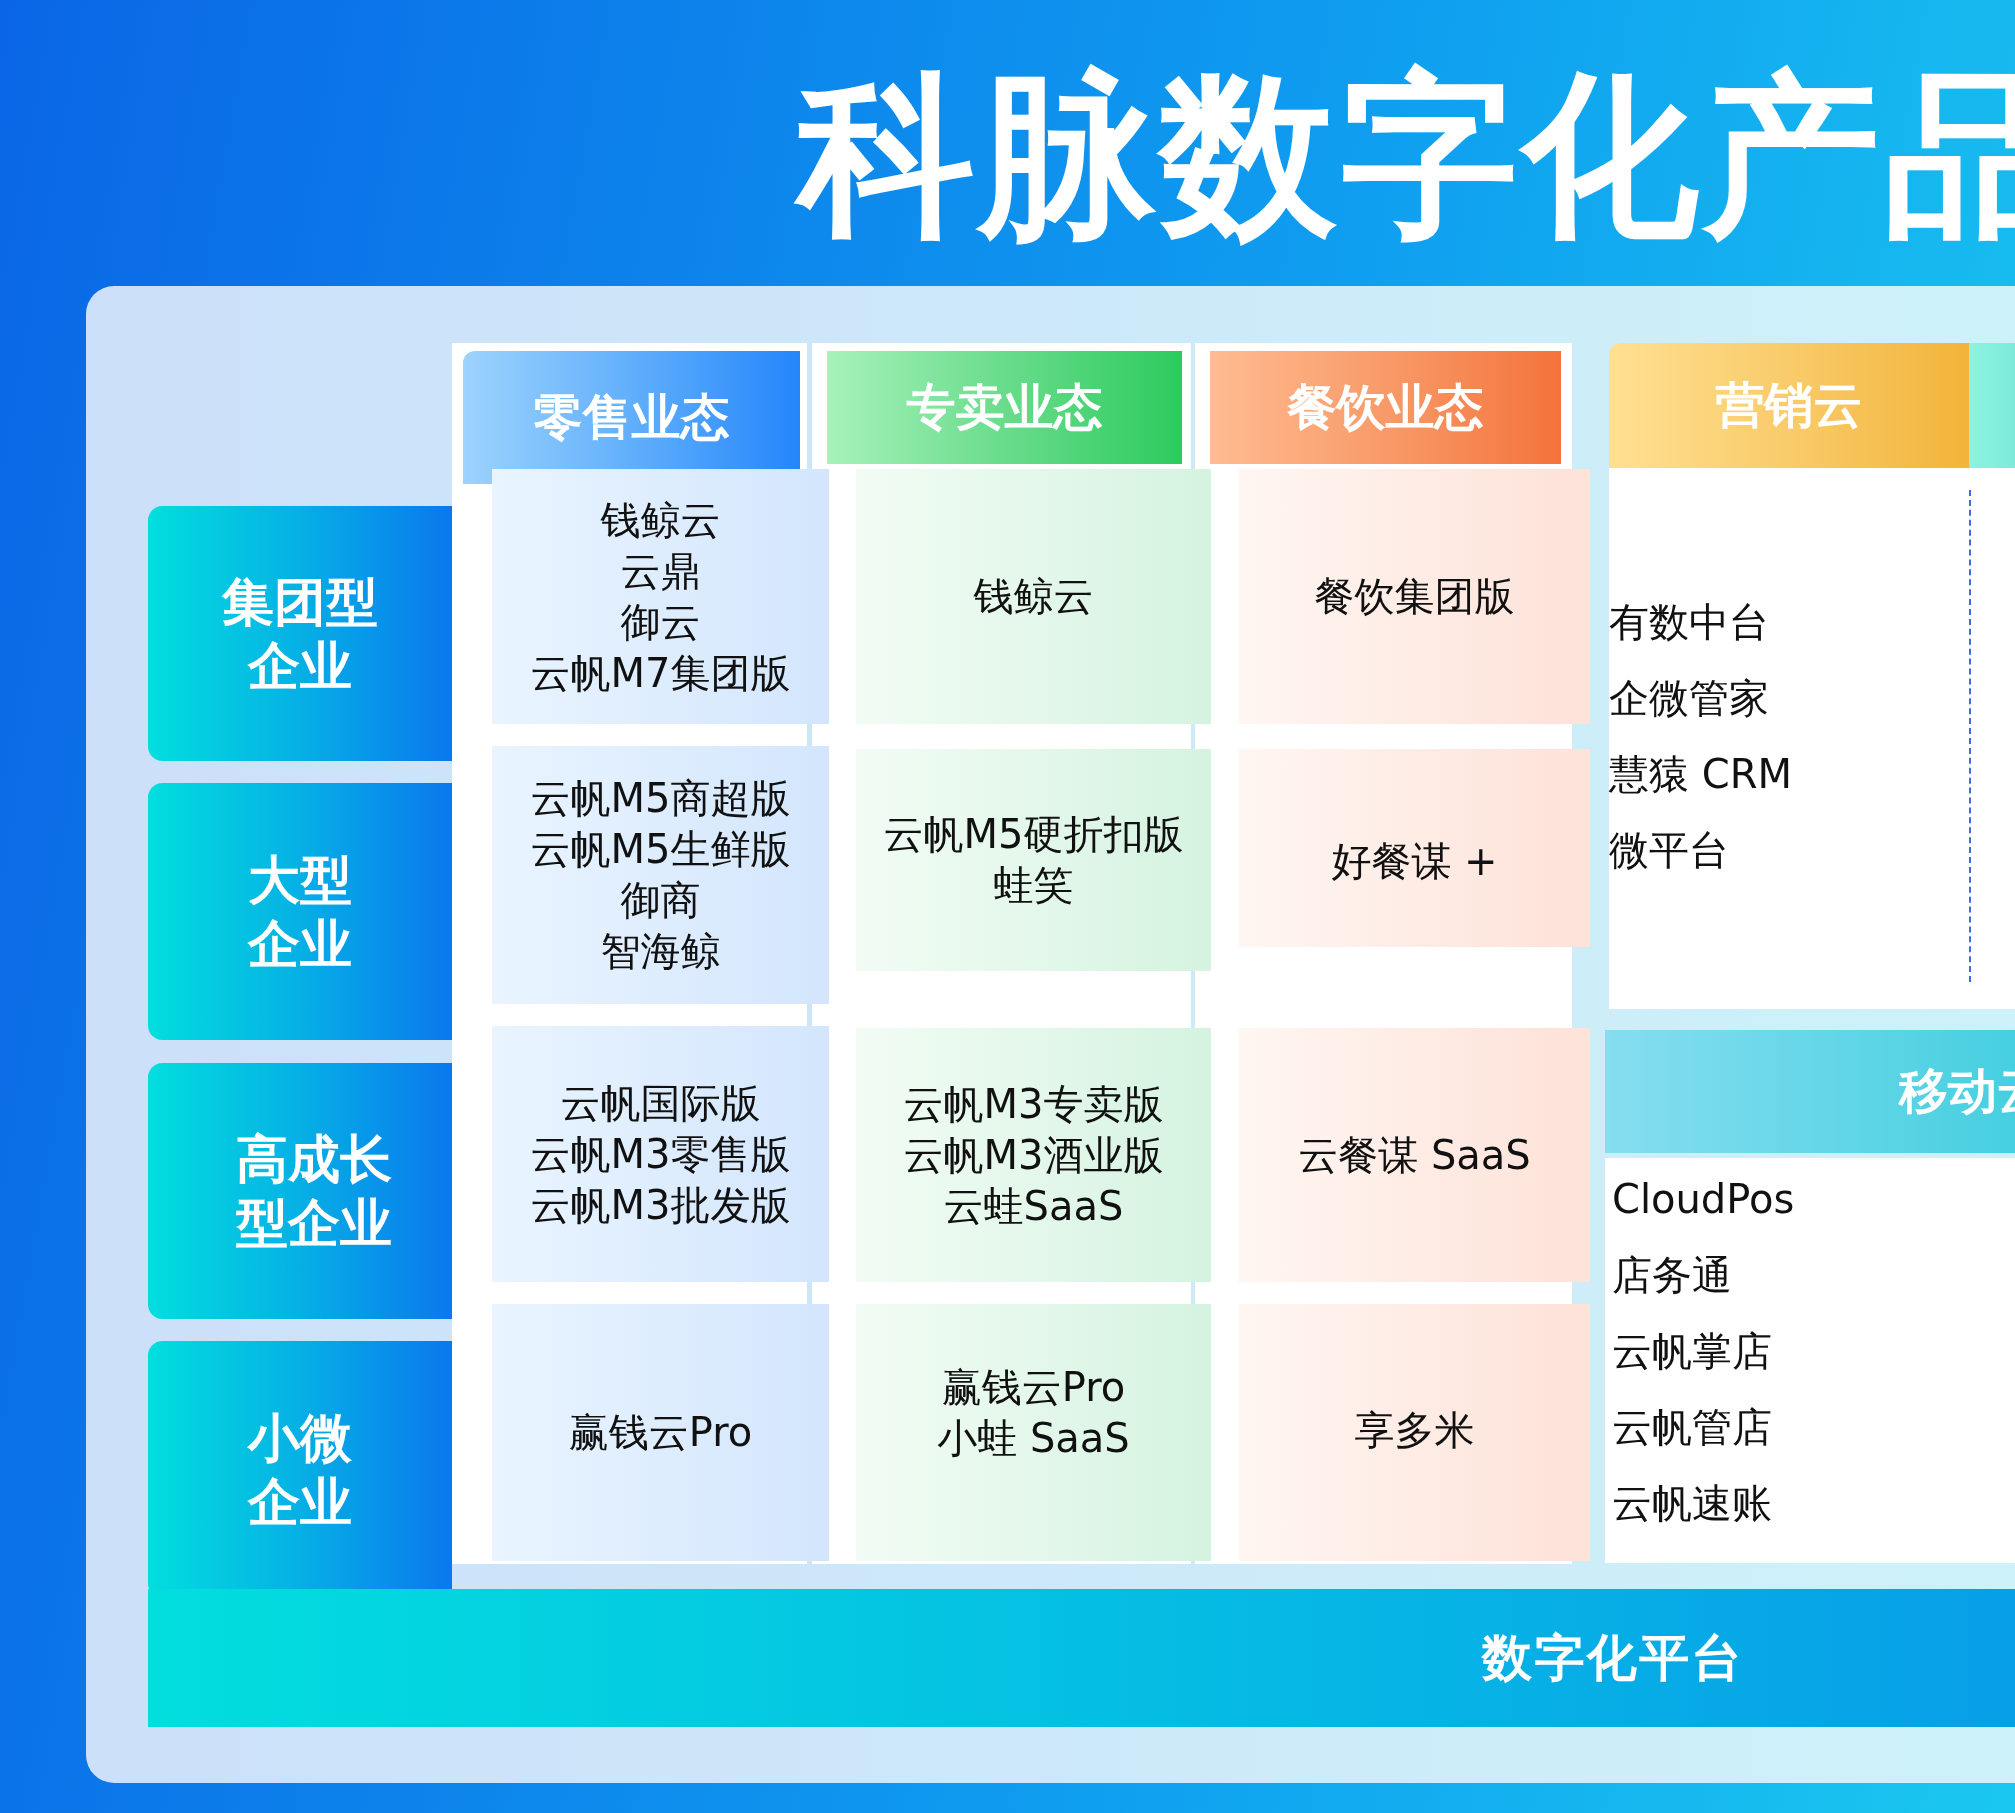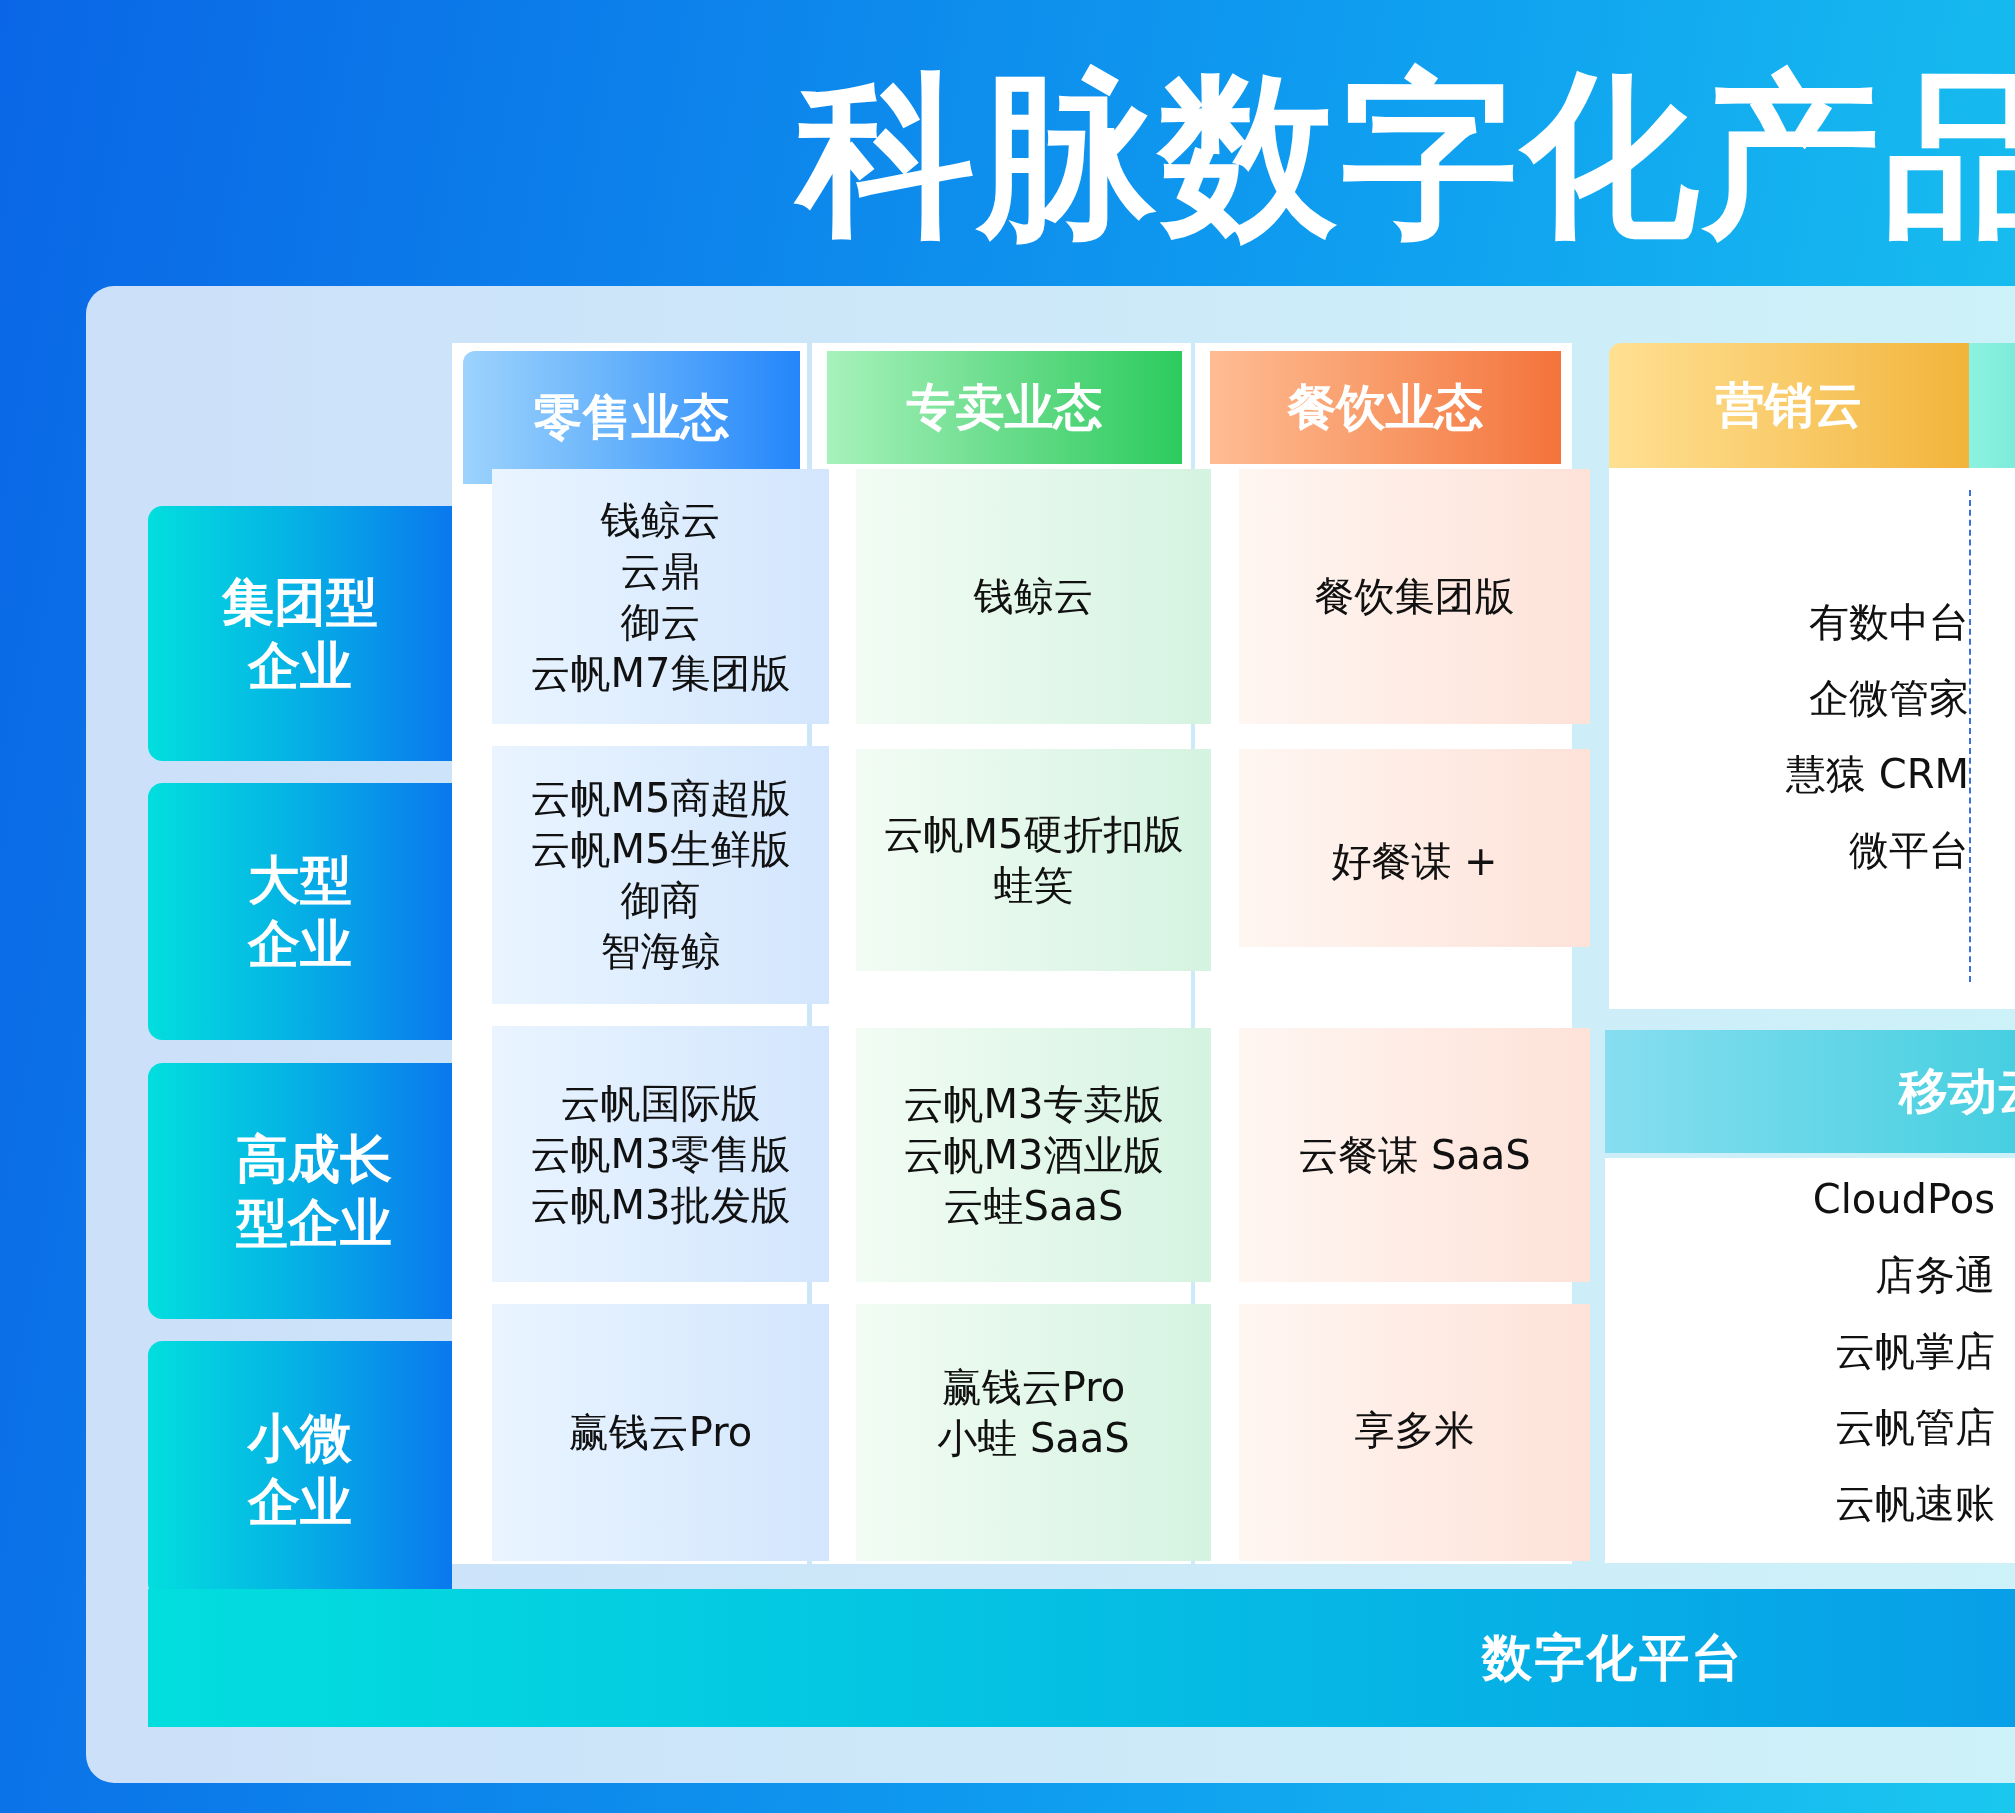--- a/index.html
+++ b/index.html
@@ -36,21 +36,21 @@
     font-size: 52px; line-height: 64px; text-align: center;
     border-radius: 14.5px 0 0 14.5px;
     background: linear-gradient(90deg, #02dede 0%, #05b5e4 45%, #0a78ee 100%);
     margin-top: 37px;
   }
   .retail-cell { background: linear-gradient(90deg, #e9f4ff 0%, #d3e6fd 100%); }
   .spec-cell { background: linear-gradient(90deg, #f2fcf4 0%, #d5f3e1 100%); }
   .rest-cell { background: linear-gradient(90deg, #fff6f2 0%, #fde2d8 100%); }
   .cloudbox { position: absolute; background: #ffffff; }
   .list {
-    position: absolute; display: flex; flex-direction: column; align-items: flex-end;
+    position: absolute; display: flex; flex-direction: column; align-items: flex-start;
     justify-content: center; color: #111; font-size: 40px; line-height: 76px;
   }
   .vdash { position: absolute; width: 0; border-left: 2.4px dashed #3b6fe0; }
   .platform {
     position: absolute; left: 148px; top: 1589px; width: 2930px; height: 138px;
     border-radius: 0 0 14.5px 0;
     background: linear-gradient(90deg, #02dede 0%, #06b2e5 45%, #0a7aee 100%);
     color: #fff; font-size: 50px; font-weight: bold;
     display: flex; align-items: center; justify-content: center; letter-spacing: 2.4px;
   }

